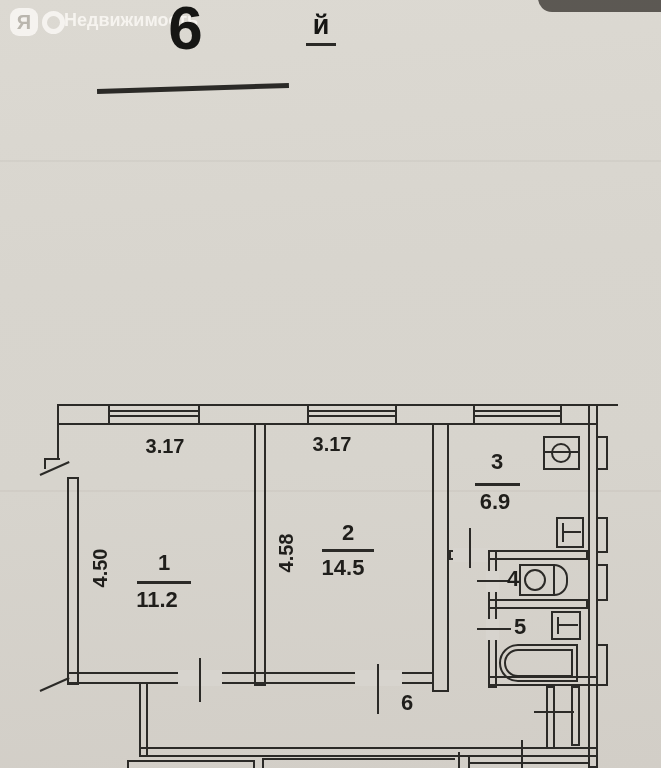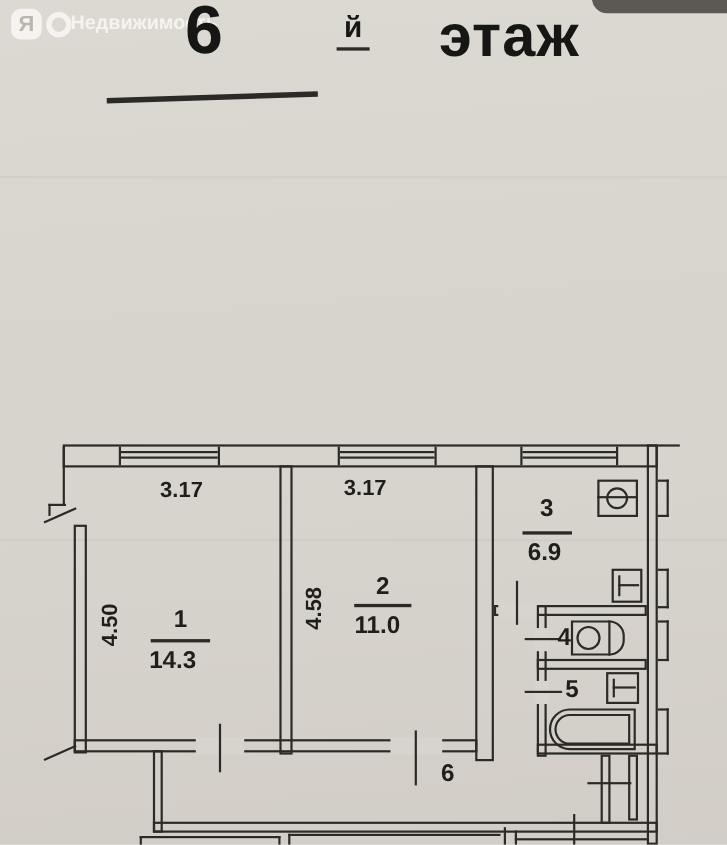--- a/index.html
+++ b/index.html
@@ -45,21 +45,20 @@
         <span>Я</span>
       </div>
     <div class="logo-ring"></div>
     <div class="wmk" style="left:64px;top:10px;font-size:18px;font-weight:bold;">Недвижимость</div>
   </div>
 
   <div class="hdr" style="left:148px;top:-8px;width:75px;font-size:62px;">6</div>
   <div class="ln" style="left:97px;top:86px;width:192px;height:5px;transform:rotate(-1.8deg);"></div>
   <div class="hdr" style="left:303px;top:10px;width:36px;font-size:27px;">й</div>
   <div class="ln" style="left:306px;top:43px;width:30px;height:3px;"></div>
-  <div class="hdr" style="left:378px;top:2px;width:170px;font-size:54px;letter-spacing:1px;">этаж</div>
 
   <div class="w" style="left:57px;top:404px;width:541px;height:21px;"></div>
   <div class="win" style="left:108px;top:406px;width:92px;height:17px;">
     <div class="ln" style="top:4px;"></div>
       <div class="ln" style="top:9px;"></div>
   </div>
   <div class="win" style="left:307px;top:406px;width:90px;height:17px;">
     <div class="ln" style="top:4px;"></div>
       <div class="ln" style="top:9px;"></div>
   </div>
@@ -138,27 +137,27 @@
   <div class="ln" style="left:557px;top:617px;width:2px;height:17px;"></div>
   <div class="ln" style="left:557px;top:624px;width:21px;height:2px;"></div>
 
   <div class="w" style="left:499px;top:644px;width:79px;height:38px;border-radius:19px 0 0 19px;"></div>
   <div class="w" style="left:504px;top:649px;width:69px;height:28px;border-radius:14px 0 0 14px;"></div>
 
   <div class="lbl dim" style="left:120px;top:436px;width:90px;">3.17</div>
   <div class="lbl dim rot" style="left:69px;top:557px;width:64px;height:22px;">4.50</div>
   <div class="lbl num" style="left:139px;top:551px;width:50px;">1</div>
   <div class="ln" style="left:137px;top:581px;width:54px;height:3px;"></div>
-  <div class="lbl num" style="left:117px;top:588px;width:80px;">14.3</div>
+  <div class="lbl num" style="left:117px;top:588px;width:80px;">11.2</div>
 
   <div class="lbl dim" style="left:292px;top:434px;width:80px;">3.17</div>
   <div class="lbl dim rot" style="left:255px;top:542px;width:64px;height:22px;">4.58</div>
   <div class="lbl num" style="left:323px;top:521px;width:50px;">2</div>
   <div class="ln" style="left:322px;top:549px;width:52px;height:3px;"></div>
-  <div class="lbl num" style="left:303px;top:556px;width:80px;">11.0</div>
+  <div class="lbl num" style="left:303px;top:556px;width:80px;">14.5</div>
 
   <div class="lbl num" style="left:472px;top:450px;width:50px;">3</div>
   <div class="ln" style="left:475px;top:483px;width:45px;height:3px;"></div>
   <div class="lbl num" style="left:465px;top:490px;width:60px;">6.9</div>
 
   <div class="lbl num" style="left:498px;top:567px;width:30px;">4</div>
   <div class="lbl num" style="left:505px;top:615px;width:30px;">5</div>
   <div class="lbl num" style="left:392px;top:691px;width:30px;">6</div>
 
 </div>

